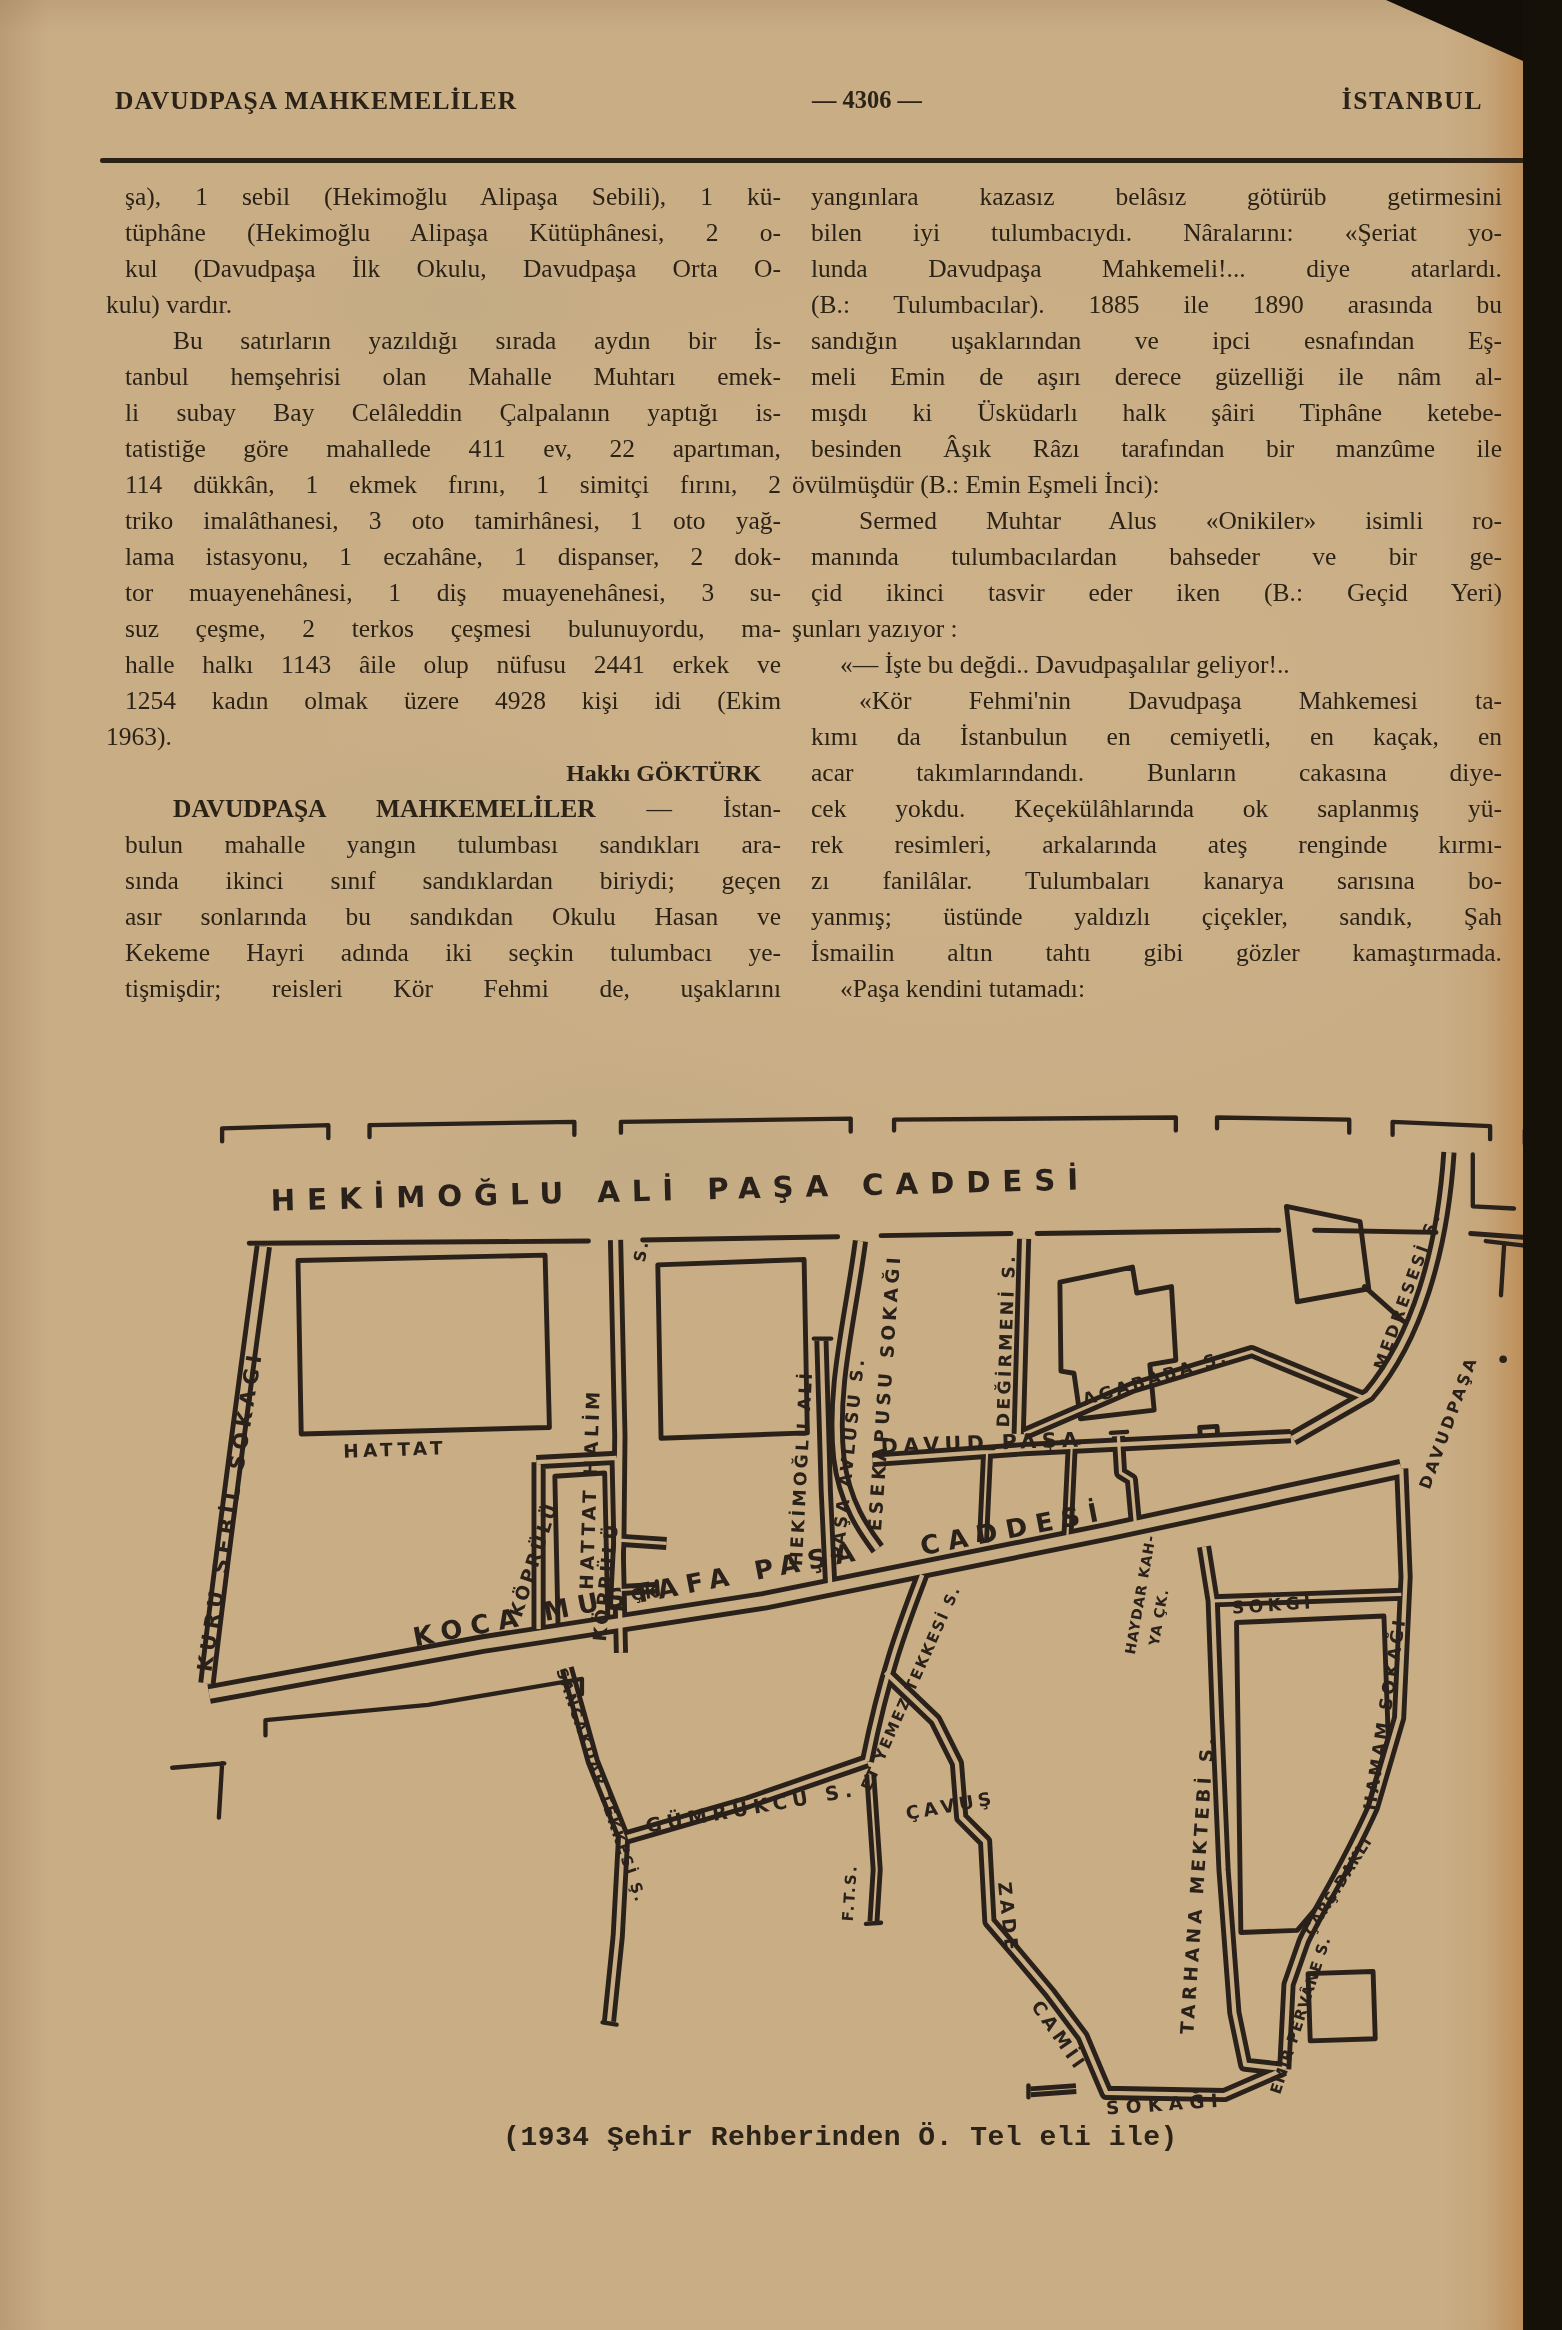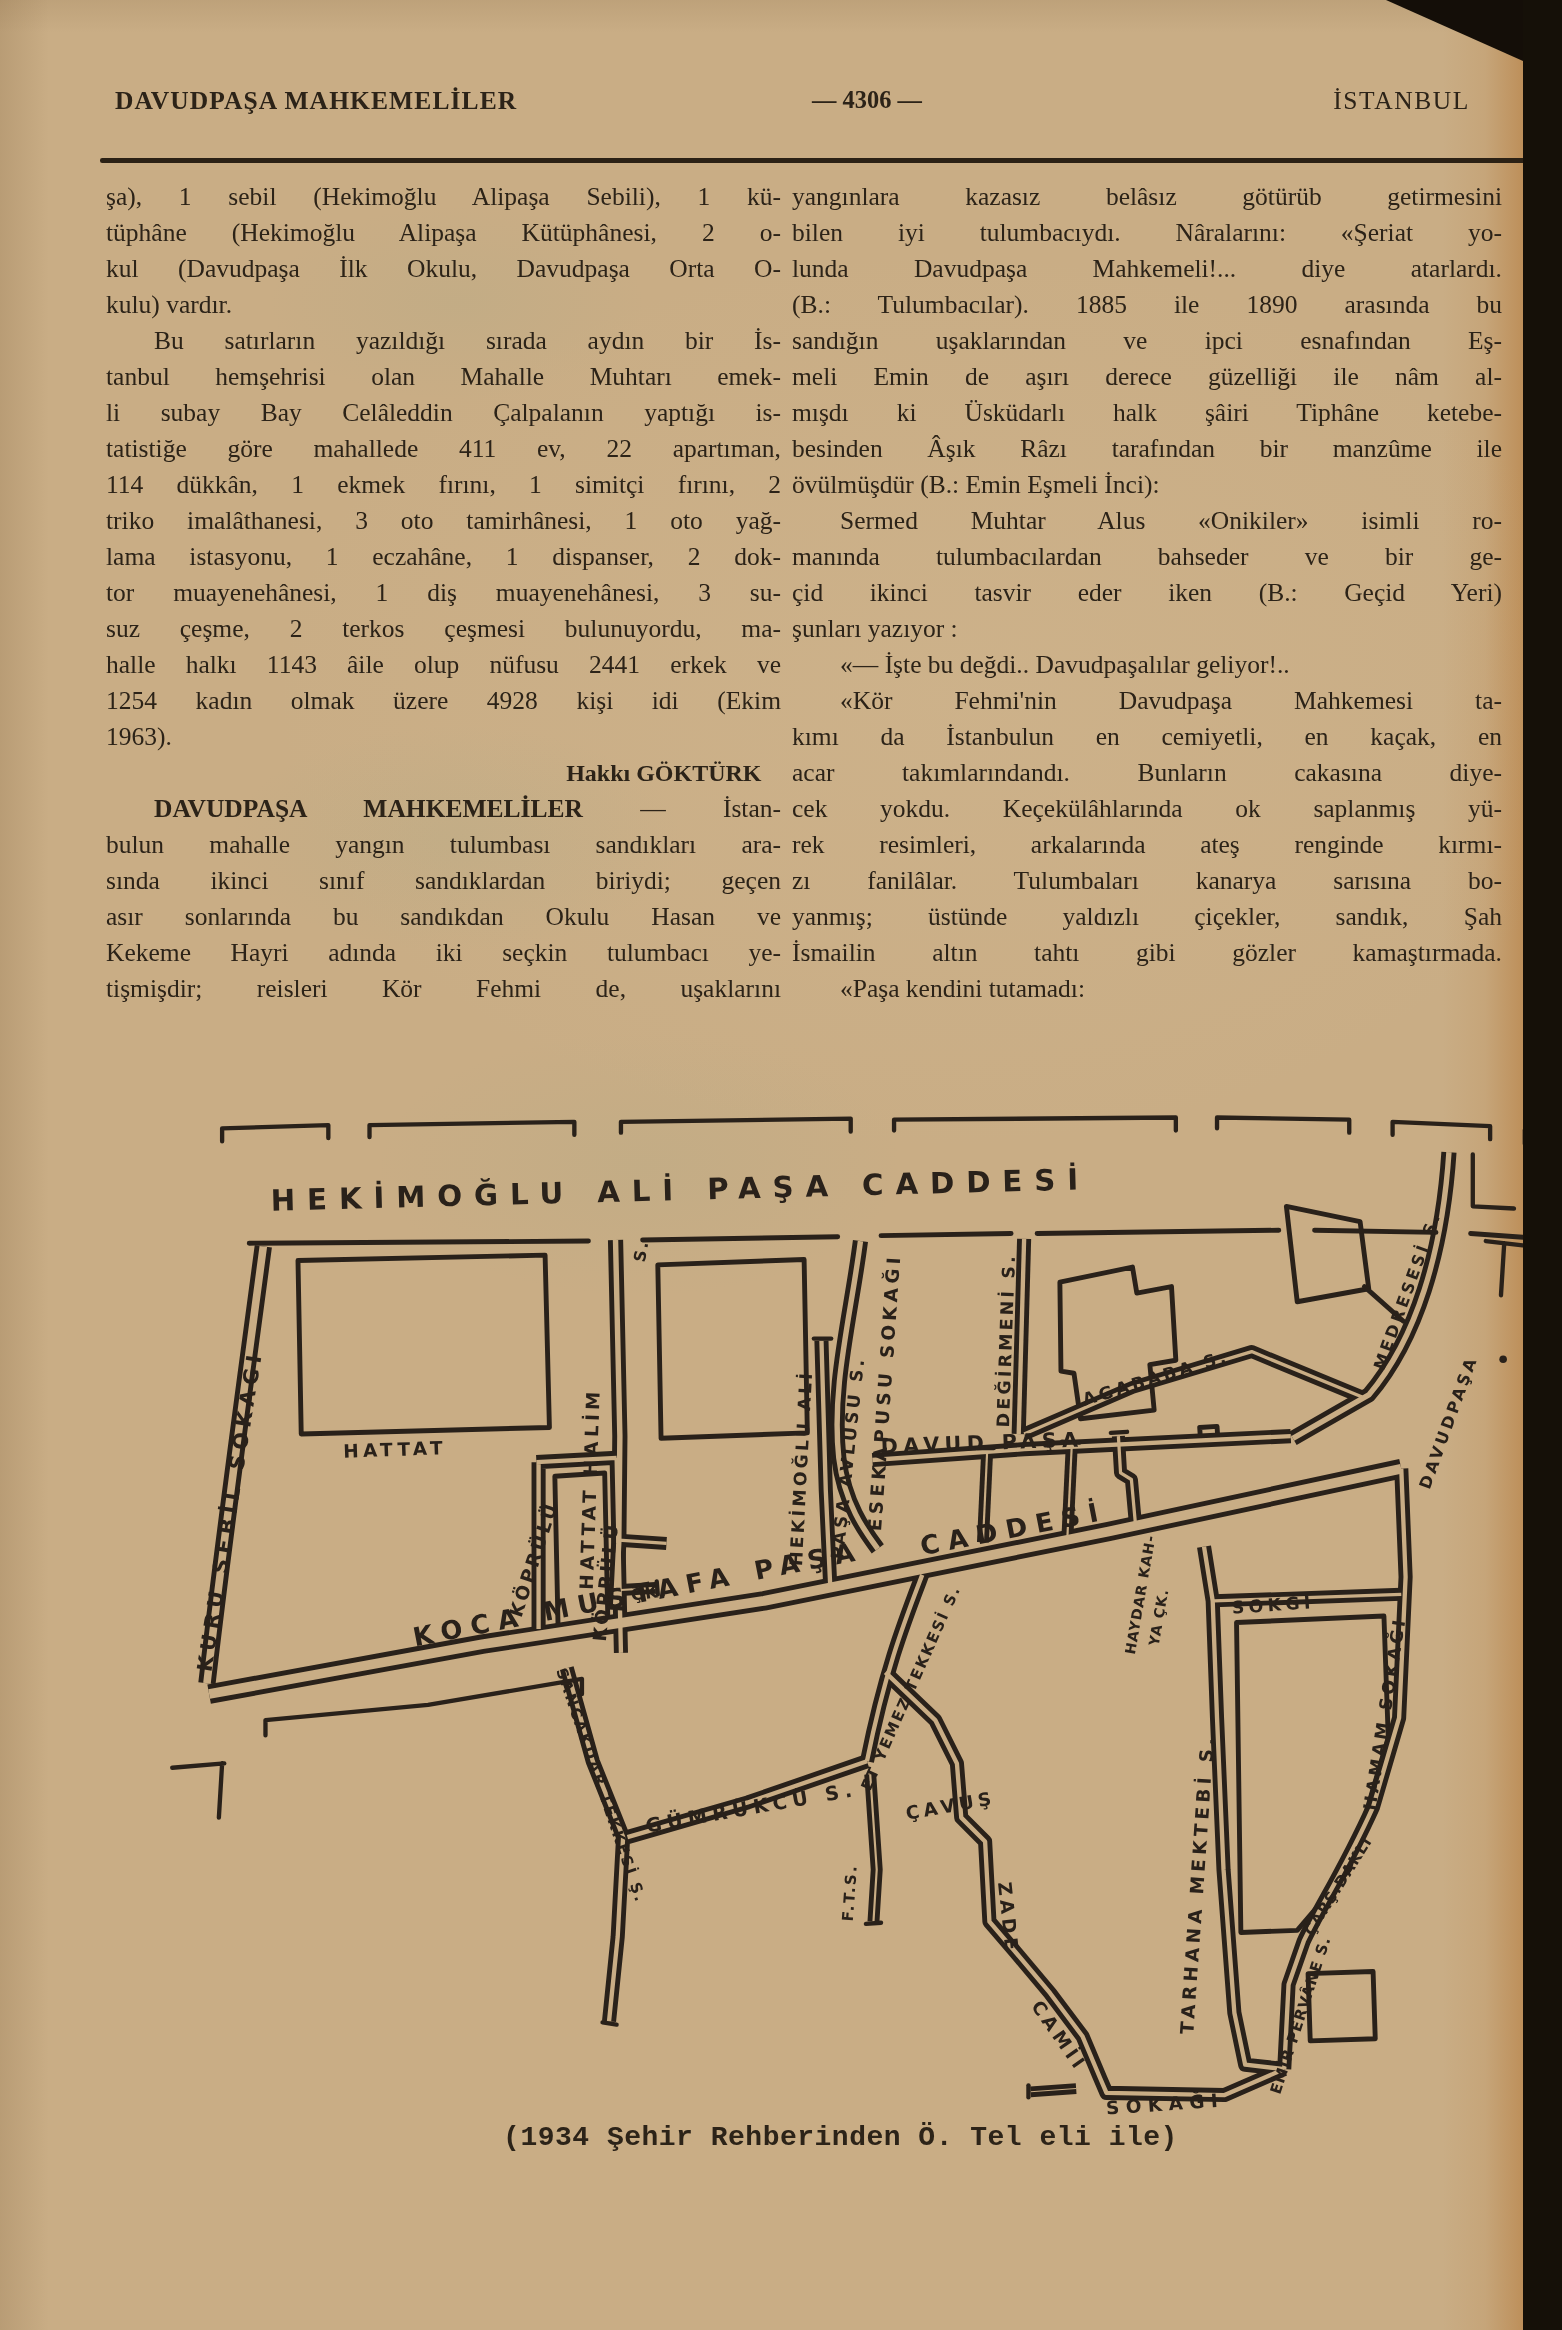--- a/index.html
+++ b/index.html
@@ -24,32 +24,32 @@
       radial-gradient(271px 141px at 30% 13%, rgba(140,165,135,.10), rgba(0,0,0,0) 70%);
   }
   .corner-wedge{
     position:absolute;top:0;right:0;width:137px;height:61px;
     background:#140e08;
     clip-path:polygon(0 0, 100% 0, 100% 100%);
   }
   .running-head{position:absolute;top:86px;left:100px;right:35px;height:54px;}
   .rh-left{position:absolute;left:15px;top:0;font-weight:bold;font-size:25.5px;letter-spacing:1.1px;}
   .rh-center{position:absolute;left:675px;width:184px;text-align:center;top:0;font-weight:bold;font-size:24.4px;}
-  .rh-right{position:absolute;right:18px;top:0;font-weight:normal;font-size:25.5px;letter-spacing:1.6px;}
+  .rh-right{position:absolute;right:5px;top:0;font-weight:bold;font-size:25.5px;letter-spacing:1.6px;}
   .rule{position:absolute;top:158px;left:100px;width:1428px;height:4.9px;background:var(--rule,#2b2115);border-radius:2.2px;}
   .columns{position:absolute;top:179px;left:0;width:100%;}
   .col{position:absolute;top:0;}
   .col-left{left:106px;width:675px;}
   .col-right{left:792px;width:710px;}
   .line{
     height:36px;line-height:36px;font-size:25.5px;
     white-space:normal;overflow:visible;
     text-align:justify;text-align-last:auto;
   }
-  .line.j{text-align-last:justify;}
+  .line.j{text-align-last:justify;margin-left:19px;}
   .line.ind{text-indent:48px;}
   .line.right{text-align:right;text-align-last:right;padding-right:19.5px;font-size:24px;}
   .line b{font-weight:bold;}
   #map{position:absolute;left:157px;top:1111px;width:1382px;height:1035px;}
   #map text{
     fill:var(--map_ink,#29211a);
     font-family:"DejaVu Sans", sans-serif;
     font-weight:bold;
   }
   .caption{position:absolute;left:163px;top:2120px;width:1355px;text-align:center;font-weight:bold;}

